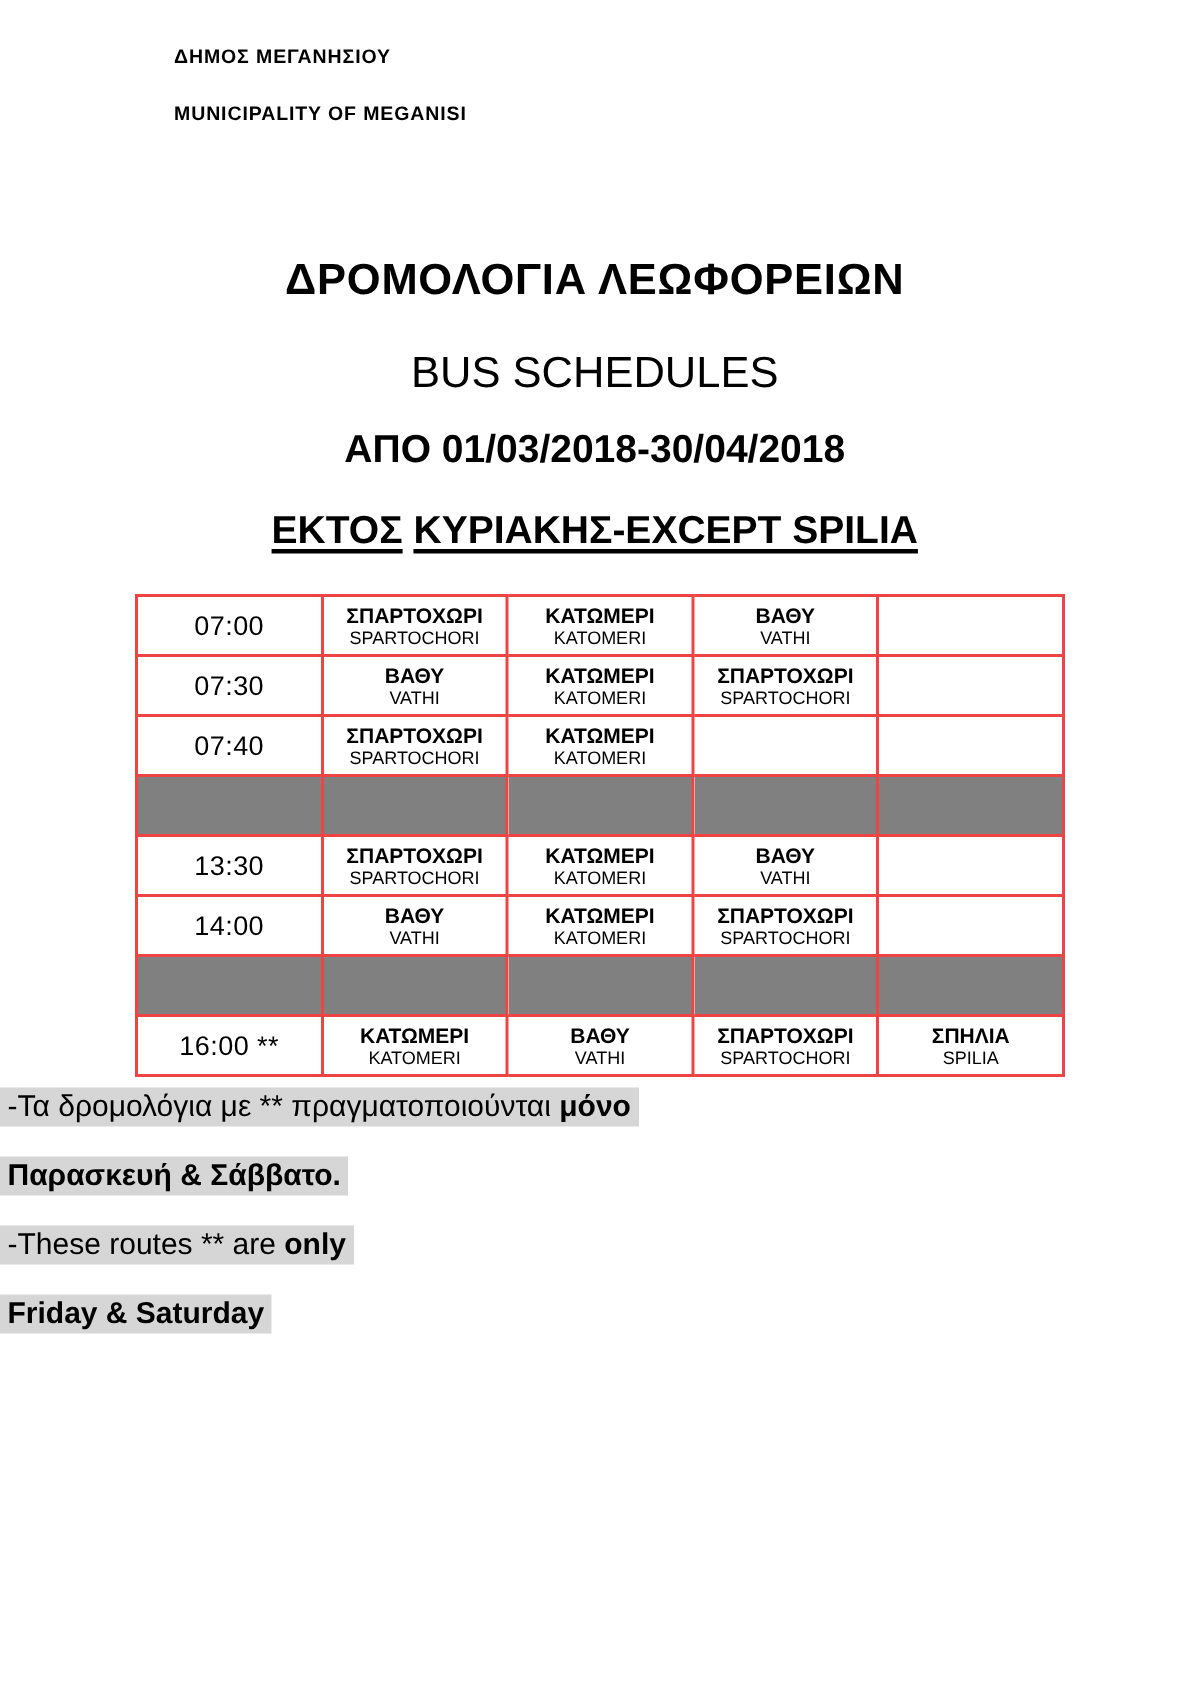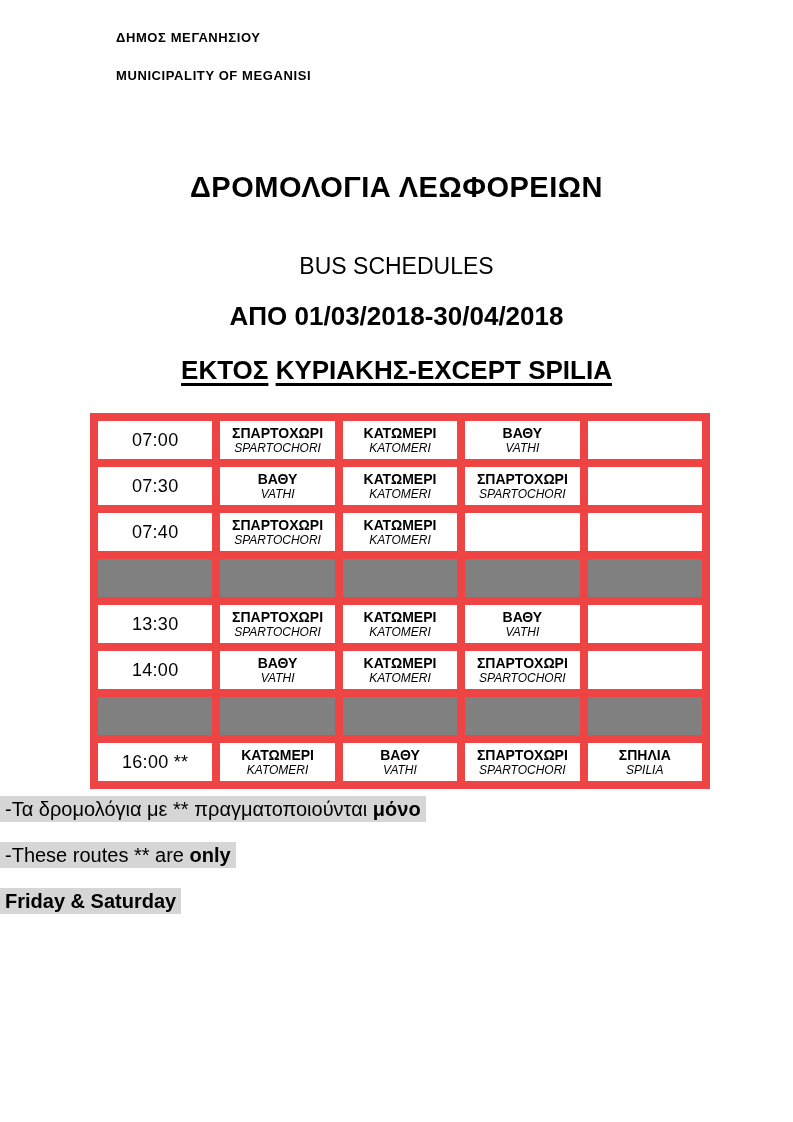--- a/index.html
+++ b/index.html
@@ -29,22 +29,22 @@
   
   .titles { text-align: center; }
   .title-gr {
     margin-top: 87px;
     font-size: 29px;
     font-weight: bold;
     line-height: 35px;
     letter-spacing: 0.5px;
   }
   .title-en {
-    margin-top: 48px;
-    font-size: 23px;
+    margin-top: 31px;
+    font-size: 29px;
     font-weight: normal;
     line-height: 27px;
   }
   .date-range {
     margin-top: 21px;
     font-size: 26px;
     font-weight: bold;
     line-height: 31px;
   }
   .except-line {
@@ -61,41 +61,40 @@
 
   
   table.schedule {
     margin-top: 27px;
     margin-left: 90px;
     width: 620px;
     border-collapse: collapse;
     table-layout: fixed;
   }
   table.schedule td {
-    border: 8px solid #ef4444;
+    border: 2px solid #ef4444;
     width: 20%;
     height: 38px;
     text-align: center;
     vertical-align: middle;
     padding: 0;
     overflow: hidden;
   }
   td.time-cell {
     font-size: 18px;
     font-weight: normal;
     letter-spacing: 0.3px;
   }
   .stop-gr {
     font-size: 14px;
     font-weight: bold;
     line-height: 16px;
   }
   .stop-en {
     font-size: 12px;
-    font-style: italic;
     line-height: 14px;
   }
   tr.sep-row td { background: var(--color-separator-gray, #808080); }
 
   
   .notes {
     margin-top: 7px;
     text-align: left;
     font-size: 20px;
     line-height: 27px;
@@ -234,17 +233,18 @@
         <td>
             <div class="stop-gr">ΣΠΗΛΙΑ</div>
             <div class="stop-en">SPILIA</div>
           </td>
       </tr>
     </tbody>
   </table>
 
   <div class="notes">
     <div class="note-line"><span class="hl"><span>-Τα δρομολόγια με ** πραγματοποιούνται </span><span class="b">μόνο</span></span></div>
+    <div class="note-line"><span class="hl b">Παρασκευή &amp; Σάββατο.</span></div>
     <div class="note-line"><span class="hl"><span>-These routes ** are </span><span class="b">only</span></span></div>
     <div class="note-line"><span class="hl b">Friday &amp; Saturday</span></div>
   </div>
 
 </div>
 
 </body></html>

